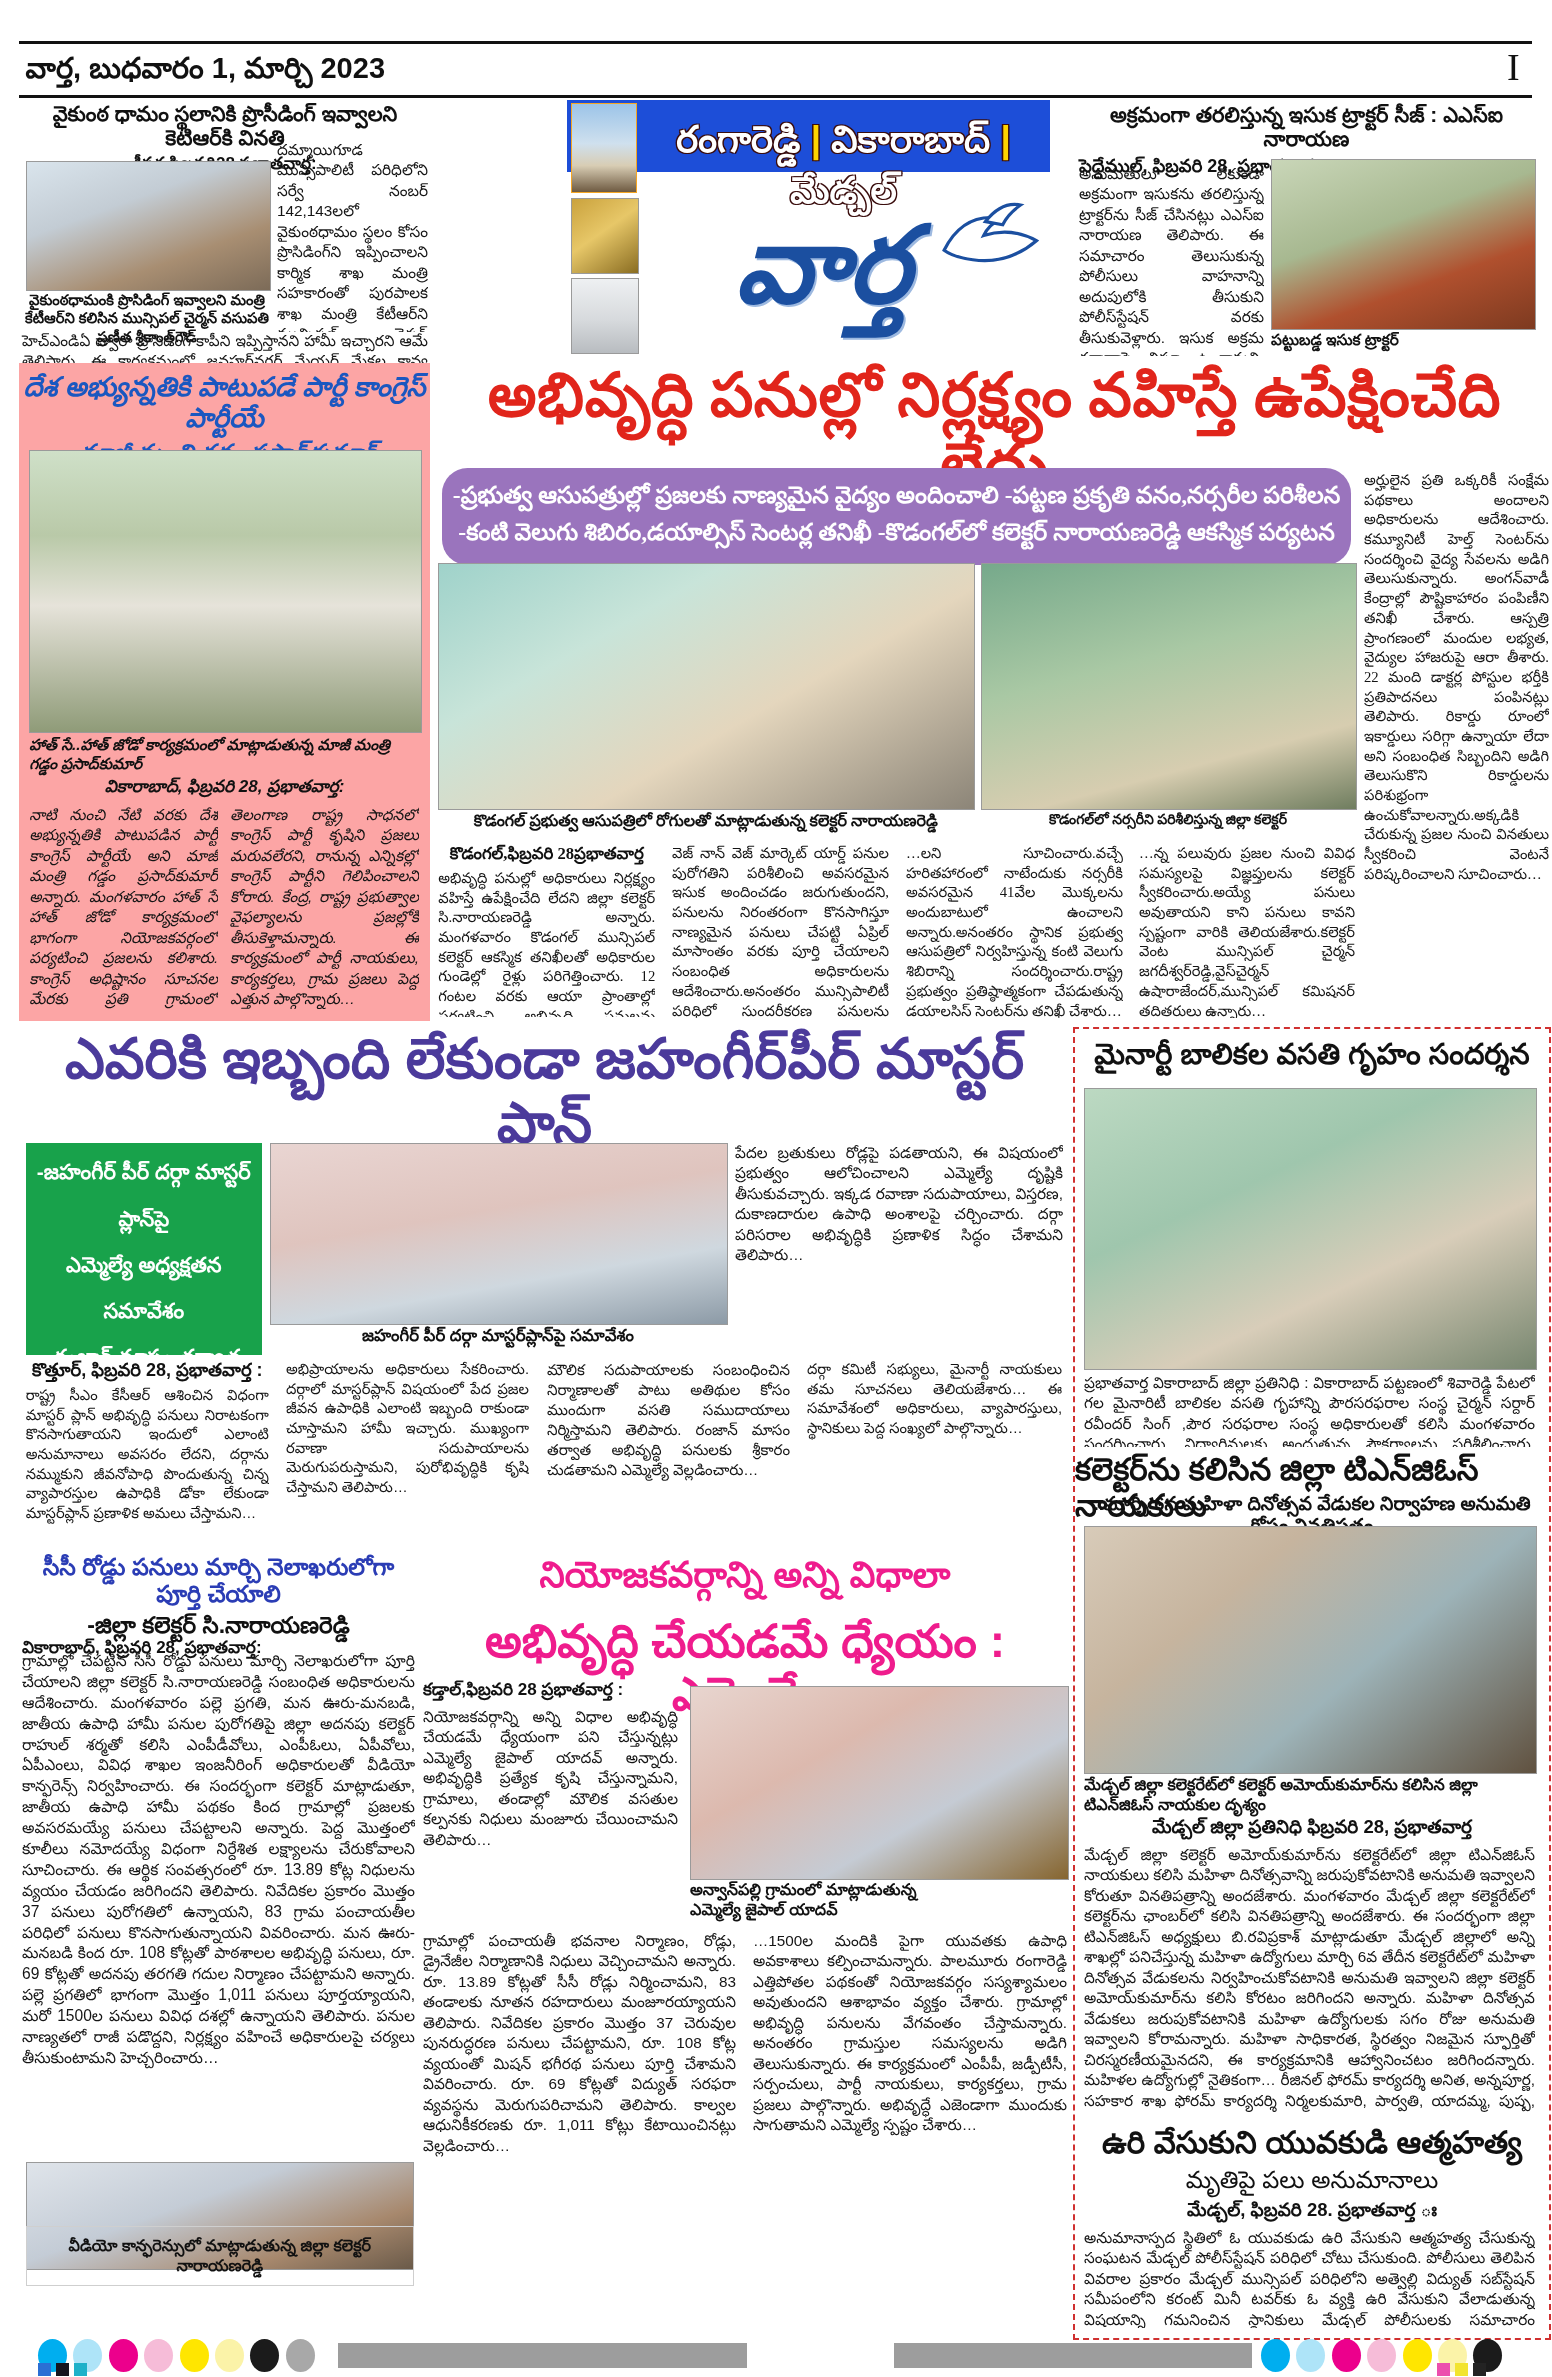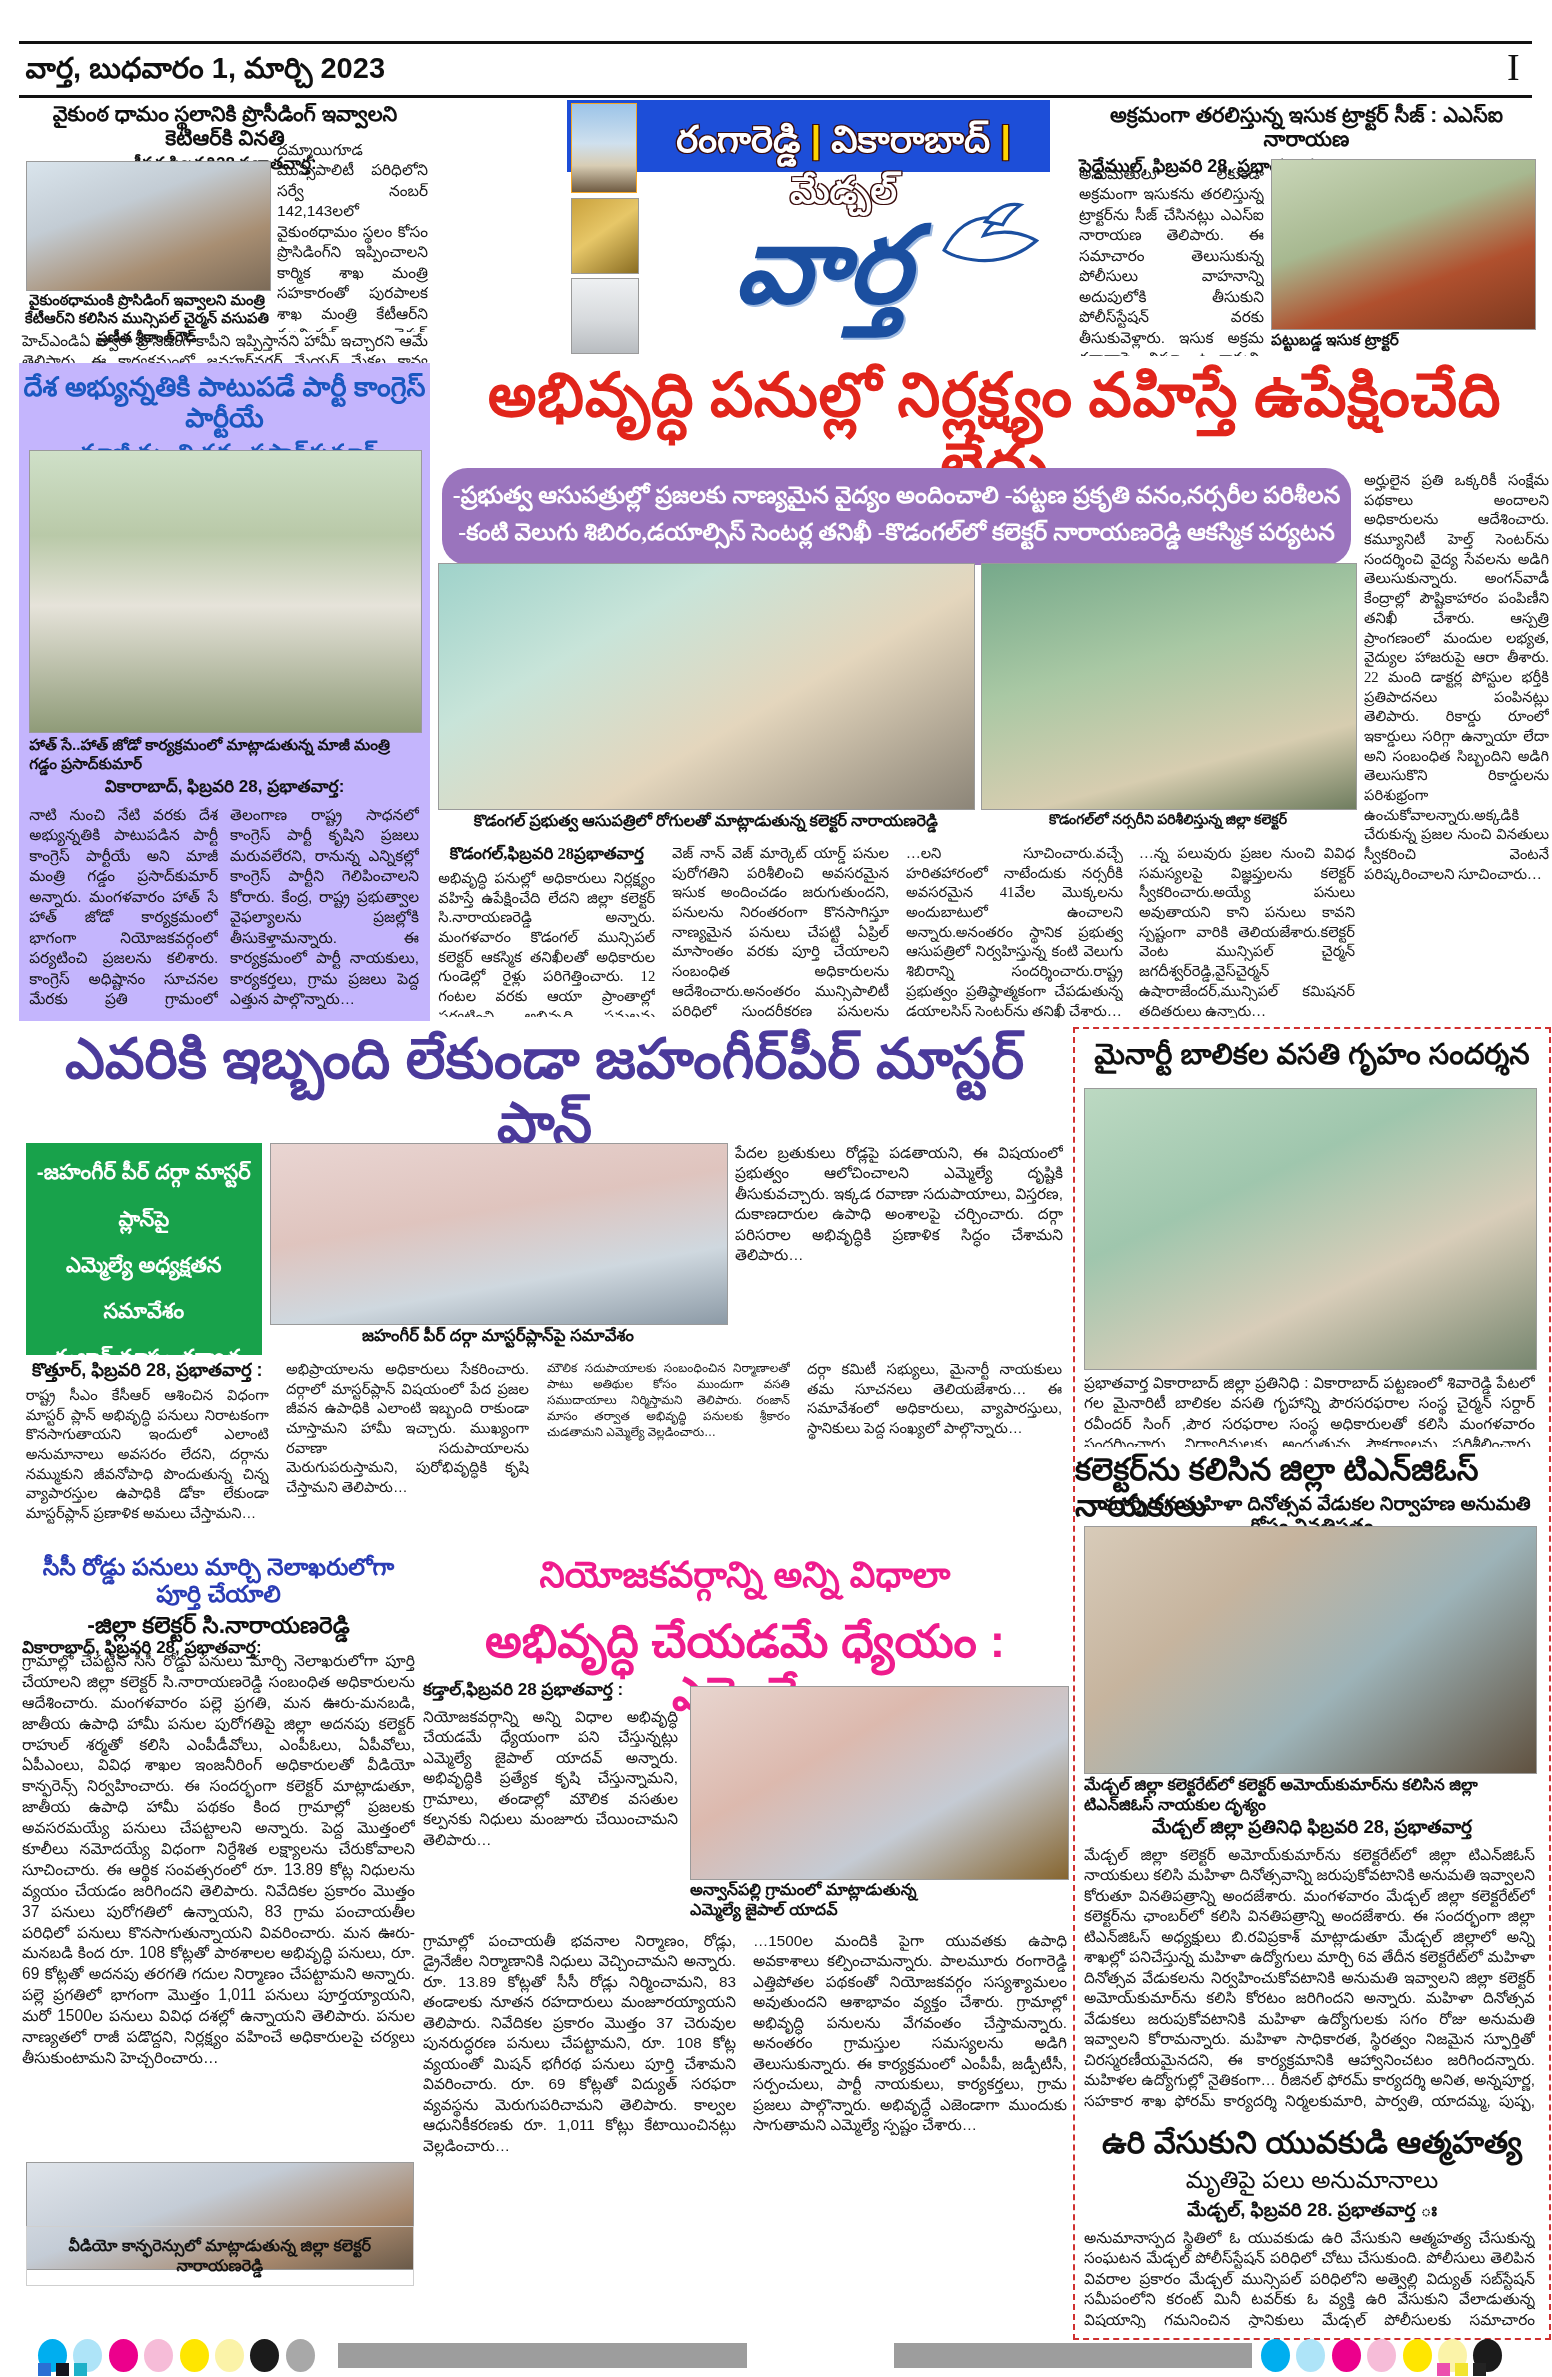--- a/index.html
+++ b/index.html
@@ -55,21 +55,21 @@
   </div>
 
   <div class="abs" style="left:1079px;top:103px;width:455px;height:255px;">
     <div class="hl" style="font-size:21px;text-align:center;">అక్రమంగా తరలిస్తున్న ఇసుక ట్రాక్టర్ సీజ్ : ఎఎస్ఐ నారాయణ</div>
     <div class="byline" style="margin-top:5.1px;font-size:18px;">పెద్దేముల్, ఫిబ్రవరి 28, ప్రభాతవార్త:</div>
     <div class="body-txt abs" style="left:0;top:61px;width:185px;height:192px;font-size:15.3px;overflow:hidden;">అనుమతులు లేకుండా అక్రమంగా ఇసుకను తరలిస్తున్న ట్రాక్టర్‌ను సీజ్ చేసినట్లు ఎఎస్ఐ నారాయణ తెలిపారు. ఈ సమాచారం తెలుసుకున్న పోలీసులు వాహనాన్ని అదుపులోకి తీసుకుని పోలీస్‌స్టేషన్ వరకు తీసుకువెళ్లారు. ఇసుక అక్రమ రవాణాపై నిఘా ఉంచామని, బాధ్యులపై చట్టపరమైన చర్యలు తప్పవని హెచ్చరించారు. ట్రాక్టర్‌పై కేసు నమోదు చేసి దర్యాప్తు చేస్తున్నట్లు తెలిపారు. అక్రమ రవాణాకు పాల్పడే వారిపై కఠిన చర్యలు ఉంటాయన్నారు.</div>
     <div class="photo" style="left:192px;top:56px;width:263px;height:169px;background:linear-gradient(160deg,#c9d6b8 0%,#a7b890 40%,#b0502e 68%,#7d3a20 100%);"></div>
     <div class="cap" style="position:absolute;left:192px;top:227px;width:263px;text-align:left;font-size:15.3px;">పట్టుబడ్డ ఇసుక ట్రాక్టర్</div>
   </div>
 
-  <div class="abs" style="left:19px;top:363px;width:411px;height:658px;background:#c4b5fd;">
+  <div class="abs" style="left:19px;top:363px;width:411px;height:658px;background:#fca5a5;font-style:italic;">
     <div class="hl" style="margin-top:9px;font-size:27px;color:#1a57c0;text-align:center;">దేశ అభ్యున్నతికి పాటుపడే పార్టీ కాంగ్రెస్ పార్టీయే</div>
     <div class="hl" style="margin-top:5.1px;font-size:24px;color:#1a57c0;text-align:center;">-మాజీ మంత్రి గడ్డం ప్రసాద్‌కుమార్</div>
     <div class="photo" style="left:10.2px;top:87px;width:391px;height:281px;background:linear-gradient(180deg,#cfe0c8 0%,#b9c9a8 30%,#e6e3da 55%,#8f9b78 100%);"></div>
     <div class="cap" style="position:absolute;left:10.2px;top:372px;width:391px;font-size:15.3px;text-align:left;">హాత్ సే..హాత్ జోడో కార్యక్రమంలో మాట్లాడుతున్న మాజీ మంత్రి గడ్డం ప్రసాద్‌కుమార్</div>
     <div class="byline" style="position:absolute;left:0;top:414px;width:411px;text-align:center;">వికారాబాద్, ఫిబ్రవరి 28, ప్రభాతవార్త:</div>
     <div class="body-txt abs" style="left:10.2px;top:442px;width:189px;height:204px;font-size:15.3px;overflow:hidden;">నాటి నుంచి నేటి వరకు దేశ అభ్యున్నతికి పాటుపడిన పార్టీ కాంగ్రెస్ పార్టీయే అని మాజీ మంత్రి గడ్డం ప్రసాద్‌కుమార్ అన్నారు. మంగళవారం హాత్ సే హాత్ జోడో కార్యక్రమంలో భాగంగా నియోజకవర్గంలో పర్యటించి ప్రజలను కలిశారు. కాంగ్రెస్ అధిష్టానం సూచనల మేరకు ప్రతి గ్రామంలో కార్యక్రమాన్ని నిర్వహిస్తున్నామని తెలిపారు…</div>
     <div class="body-txt abs" style="left:211px;top:442px;width:189px;height:204px;font-size:15.3px;overflow:hidden;">తెలంగాణ రాష్ట్ర సాధనలో కాంగ్రెస్ పార్టీ కృషిని ప్రజలు మరువలేరని, రానున్న ఎన్నికల్లో కాంగ్రెస్ పార్టీని గెలిపించాలని కోరారు. కేంద్ర, రాష్ట్ర ప్రభుత్వాల వైఫల్యాలను ప్రజల్లోకి తీసుకెళ్తామన్నారు. ఈ కార్యక్రమంలో పార్టీ నాయకులు, కార్యకర్తలు, గ్రామ ప్రజలు పెద్ద ఎత్తున పాల్గొన్నారు…</div>
   </div>
 
   <div class="abs" style="left:437px;top:361px;width:1115px;height:660px;font-family:Liberation Serif, serif;">
@@ -97,21 +97,21 @@
       <div>ఎమ్మెల్యే అధ్యక్షతన సమావేశం</div>
       <div>-రంజాన్ మాసం తర్వాత అభివృద్ధి</div>
       <div>పనులకు శ్రీకారం</div>
     </div>
     <div class="photo" style="left:248px;top:116px;width:456px;height:180px;background:linear-gradient(170deg,#e9d5d2 0%,#dfc4be 40%,#cfd8df 70%,#8c9aa6 100%);"></div>
     <div class="cap" style="position:absolute;left:248px;top:299px;width:456px;font-size:16.6px;">జహంగీర్ పీర్ దర్గా మాస్టర్‌ప్లాన్‌పై సమావేశం</div>
     <div class="body-txt abs" style="left:713px;top:116px;width:328px;height:211px;font-size:15.3px;overflow:hidden;">పేదల బ్రతుకులు రోడ్లపై పడతాయని, ఈ విషయంలో ప్రభుత్వం ఆలోచించాలని ఎమ్మెల్యే దృష్టికి తీసుకువచ్చారు. ఇక్కడ రవాణా సదుపాయాలు, విస్తరణ, దుకాణదారుల ఉపాధి అంశాలపై చర్చించారు. దర్గా పరిసరాల అభివృద్ధికి ప్రణాళిక సిద్ధం చేశామని తెలిపారు…</div>
     <div class="byline" style="position:absolute;left:3.8px;top:333px;width:243px;text-align:center;font-size:18px;">కొత్తూర్, ఫిబ్రవరి 28, ప్రభాతవార్త :</div>
     <div class="body-txt abs" style="left:3.8px;top:359px;width:243px;height:160px;font-size:14.7px;overflow:hidden;">రాష్ట్ర సీఎం కేసీఆర్ ఆశించిన విధంగా మాస్టర్ ప్లాన్ అభివృద్ధి పనులు నిరాటకంగా కొనసాగుతాయని ఇందులో ఎలాంటి అనుమానాలు అవసరం లేదని, దర్గాను నమ్ముకుని జీవనోపాధి పొందుతున్న చిన్న వ్యాపారస్తుల ఉపాధికి డోకా లేకుండా మాస్టర్‌ప్లాన్ ప్రణాళిక అమలు చేస్తామని…</div>
     <div class="body-txt abs" style="left:264px;top:333px;width:243px;height:185px;font-size:14.7px;overflow:hidden;">అభిప్రాయాలను అధికారులు సేకరించారు. దర్గాలో మాస్టర్‌ప్లాన్ విషయంలో పేద ప్రజల జీవన ఉపాధికి ఎలాంటి ఇబ్బంది రాకుండా చూస్తామని హామీ ఇచ్చారు. ముఖ్యంగా రవాణా సదుపాయాలను మెరుగుపరుస్తామని, పురోభివృద్ధికి కృషి చేస్తామని తెలిపారు…</div>
-    <div class="body-txt abs" style="left:525px;top:333px;width:243px;height:185px;font-size:12px;overflow:hidden;">మౌలిక సదుపాయాలకు సంబంధించిన నిర్మాణాలతో పాటు అతిథుల కోసం ముందుగా వసతి సముదాయాలు నిర్మిస్తామని తెలిపారు. రంజాన్ మాసం తర్వాత అభివృద్ధి పనులకు శ్రీకారం చుడతామని ఎమ్మెల్యే వెల్లడించారు…</div>
+    <div class="body-txt abs" style="left:525px;top:333px;width:243px;height:185px;font-size:15px;overflow:hidden;">మౌలిక సదుపాయాలకు సంబంధించిన నిర్మాణాలతో పాటు అతిథుల కోసం ముందుగా వసతి సముదాయాలు నిర్మిస్తామని తెలిపారు. రంజాన్ మాసం తర్వాత అభివృద్ధి పనులకు శ్రీకారం చుడతామని ఎమ్మెల్యే వెల్లడించారు…</div>
     <div class="body-txt abs" style="left:785px;top:333px;width:255px;height:185px;font-size:14.7px;overflow:hidden;">దర్గా కమిటీ సభ్యులు, మైనార్టీ నాయకులు తమ సూచనలు తెలియజేశారు… ఈ సమావేశంలో అధికారులు, వ్యాపారస్తులు, స్థానికులు పెద్ద సంఖ్యలో పాల్గొన్నారు…</div>
   </div>
 
   <div class="abs" style="left:1073px;top:1027px;width:474px;height:1309px;border:2.6px dashed #d03030;">
 
     <div class="hl" style="margin-top:9px;font-size:29px;text-align:center;">మైనార్టీ బాలికల వసతి గృహం సందర్శన</div>
     <div class="photo" style="left:9px;top:59px;width:451px;height:280px;background:linear-gradient(155deg,#bcd9c2 0%,#9fc6ad 35%,#d8cdb9 65%,#77866f 100%);"></div>
     <div class="body-txt abs" style="left:9px;top:344px;width:451px;height:74px;font-size:15.3px;overflow:hidden;">ప్రభాతవార్త వికారాబాద్ జిల్లా ప్రతినిధి : వికారాబాద్ పట్టణంలో శివారెడ్డి పేటలో గల మైనారిటీ బాలికల వసతి గృహాన్ని పౌరసరఫరాల సంస్థ చైర్మన్ సర్దార్ రవీందర్ సింగ్ ,పౌర సరఫరాల సంస్థ అధికారులతో కలిసి మంగళవారం సందర్శించారు. విద్యార్థినులకు అందుతున్న సౌకర్యాలను పరిశీలించారు. అనంతరం నిర్వాహకులకు పలు సూచనలు చేశారు. కార్యక్రమంలో పౌరసరఫరాల శాఖ సిబ్బంది,తదితరులు పాల్గొన్నారు.</div>
 
     <div class="hl" style="position:absolute;left:0;top:423px;width:474px;font-size:31px;">కలెక్టర్‌ను కలిసిన జిల్లా టిఎన్‌జిఓస్ నాయకులు</div>

